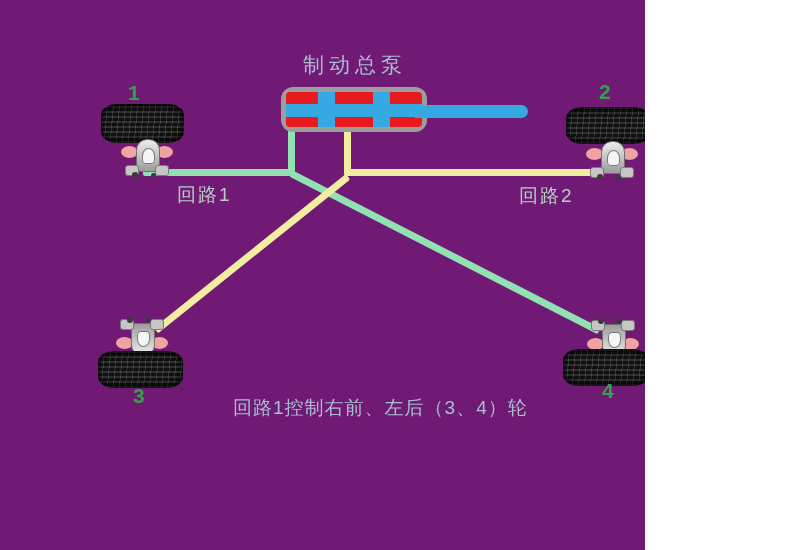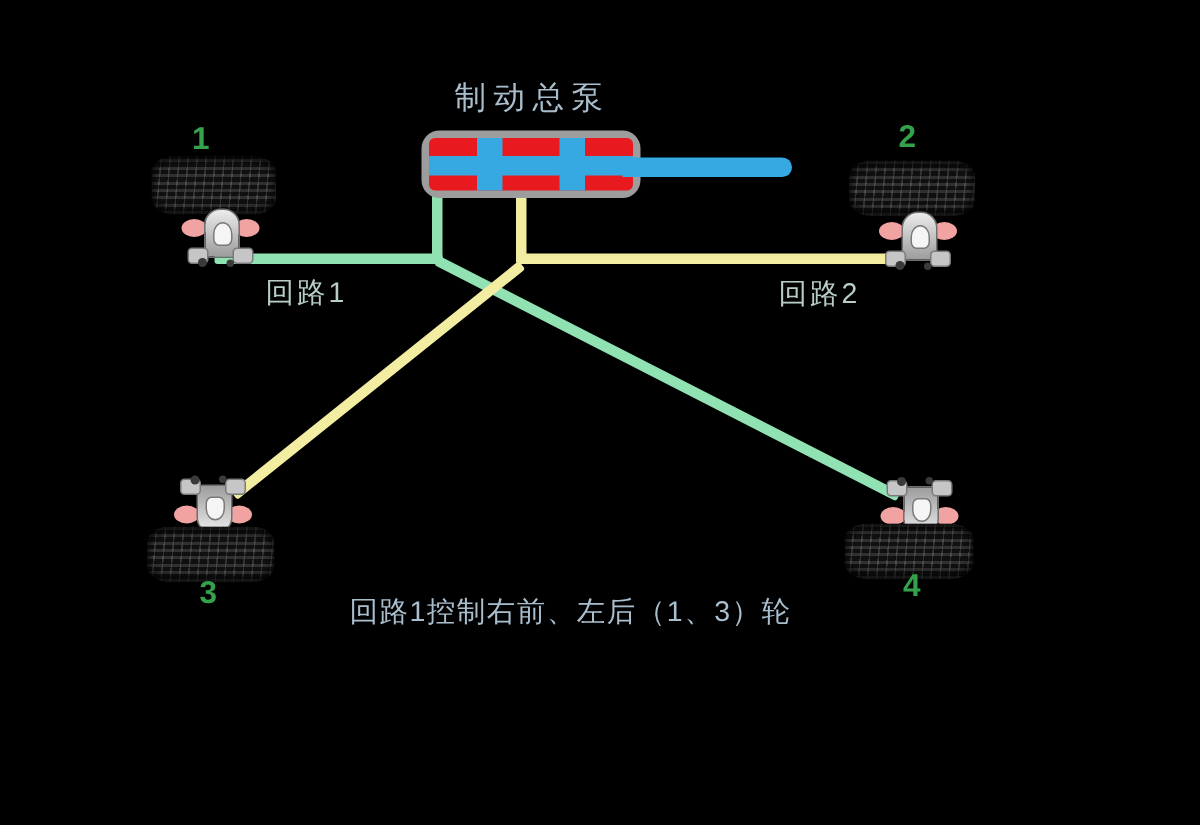--- a/index.html
+++ b/index.html
@@ -1,17 +1,17 @@
 <!DOCTYPE html>
 <html style="--master-cylinder-body: #e8191f; --master-cylinder-frame: #9d9d9d; --piston-rod: #36a9e2; --circuit1-line: #90e2b2; --circuit2-line: #f3eda2; --wheel-number-text: #35a24b; --caption-text: #a9becd; --circuit-label-text: #b7cec5;"><head>
 <meta charset="utf-8">
 <style>
   html,body{margin:0;padding:0;background:#ffffff;}
   body{font-family:"Liberation Sans","DejaVu Sans",sans-serif;}
-  .canvas{position:relative;width:800px;height:550px;background:#000000;overflow:hidden;}
+  .canvas{position:relative;width:645px;height:550px;background:#701a75;overflow:hidden;}
 
   
   .title{position:absolute;left:303px;top:51px;font-size:21px;letter-spacing:5px;
          color:var(--caption-text);z-index:5;}
   .cir-label{position:absolute;font-size:19px;letter-spacing:2px;color:var(--circuit-label-text);z-index:5;}
   .lbl1{left:177px;top:182px;}
   .lbl2{left:519px;top:183px;}
   .note{position:absolute;left:233px;font-size:19px;letter-spacing:1px;color:var(--caption-text);z-index:5;}
   .note1{top:395px;}
   .note2{top:427px;}
@@ -140,15 +140,15 @@
     <i class="fit-r"></i>
     <i class="dot-a"></i>
     <i class="dot-b"></i>
   </div>
   <div class="tire t4"></div>
   <div class="num num4">4</div>
 
   <div class="cir-label lbl1">回路1</div>
   <div class="cir-label lbl2">回路2</div>
 
-  <div class="note note1">回路1控制右前、左后（1、3）轮</div>
+  <div class="note note1">回路1控制右前、左后（3、4）轮</div>
 
 </div>
 
 </body></html>

